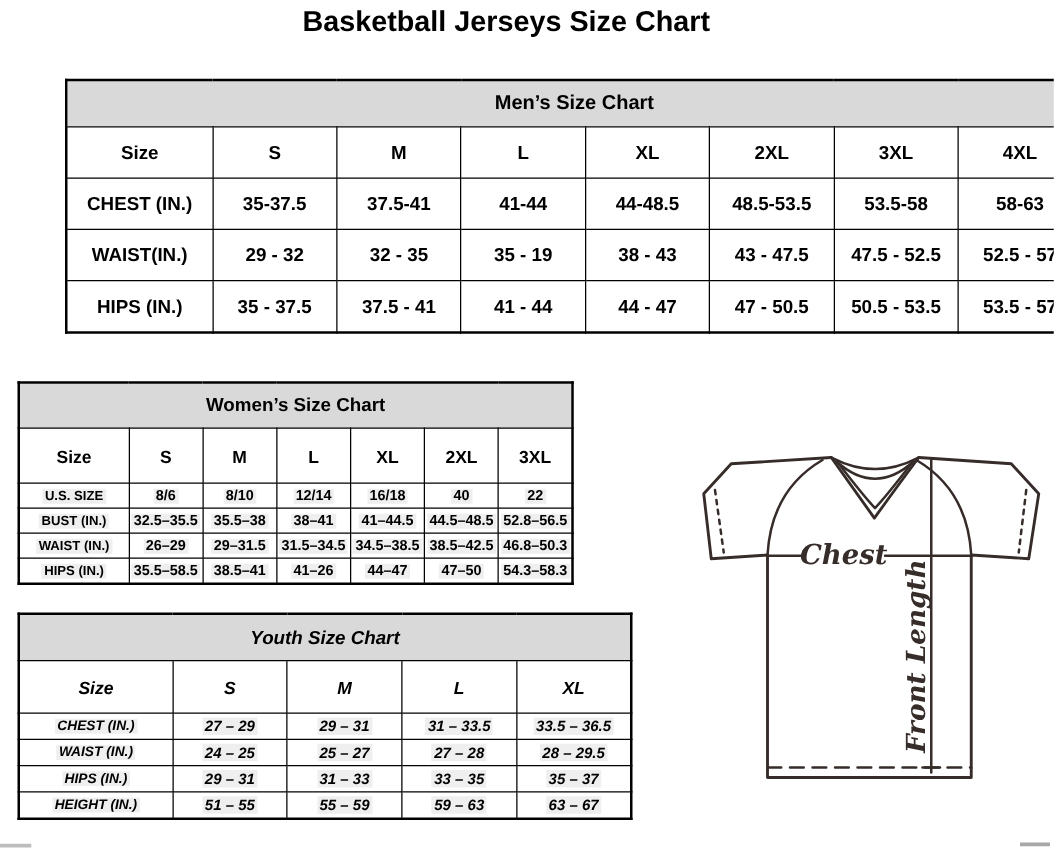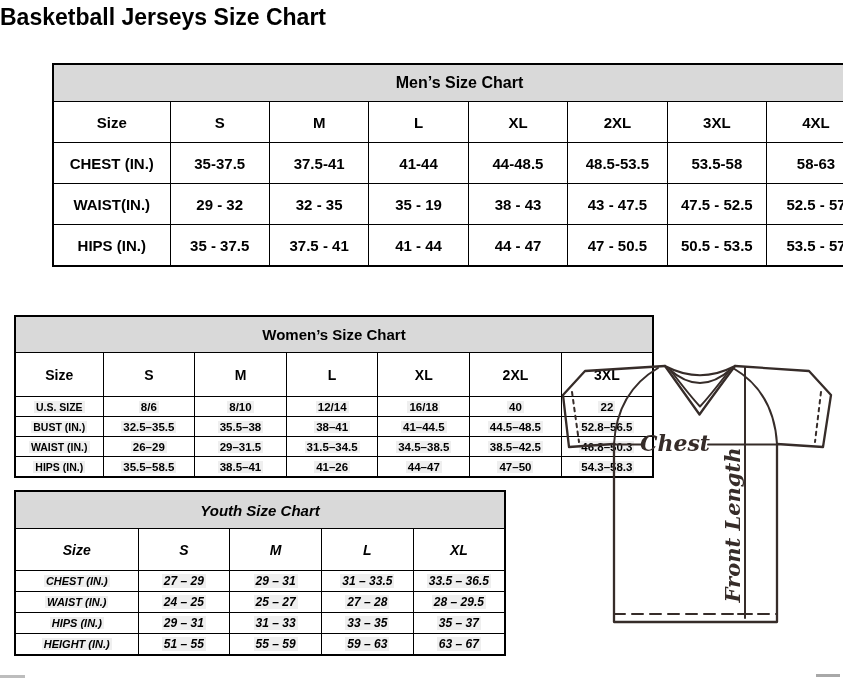--- a/index.html
+++ b/index.html
@@ -1,41 +1,41 @@
 <!DOCTYPE html>
 <html><head>
 <meta charset="utf-8">
 <style>
   html,body{margin:0;padding:0;}
   body{
     width:843px;height:679px;position:relative;background:#ffffff;
     font-family:"Liberation Sans",sans-serif;color:#000;overflow:hidden;
   }
   .page-title{
-    position:absolute;top:4px;left:0;width:810px;
+    position:absolute;top:4px;left:0;width:810px;text-align:center;
     font-size:23px;font-weight:700;letter-spacing:0px;
   }
   .tblwrap{position:absolute;}
   .tblwrap table{
     border-collapse:collapse;table-layout:fixed;width:100%;
     border:2px solid #000;
   }
   .tblwrap td,.tblwrap th{
     border:1px solid #000;text-align:center;vertical-align:middle;
     padding:0;font-weight:700;overflow:hidden;white-space:nowrap;
   }
   .tblwrap .ttl{background:#d9d9d9;font-weight:700;}
   
   .men{left:14px;top:63px;width:815px;margin-left:38px;}
   .men col:first-child{width:117px;}
   .men .ttl{height:36px;font-size:16px;}
   .men th{height:40px;font-size:15px;}
   .men .datarow th,.men .datarow td{height:40px;font-size:15px;}
   
-  .women{left:14px;top:315px;width:640px;}
+  .women{left:14px;top:305px;width:445px;}
   .women col:first-child{width:88px;}
   .women .ttl{height:35px;font-size:15px;}
   .women th{height:43px;font-size:14px;}
   .women .datarow th{height:19px;font-size:10.5px;}
   .women .datarow td{height:19px;font-size:11.5px;}
   
   .youth{left:14px;top:490px;width:492px;font-style:italic;}
   .youth col:first-child{width:123px;}
   .youth .ttl{height:36px;font-size:15px;}
   .youth th{height:41px;font-size:14px;}

